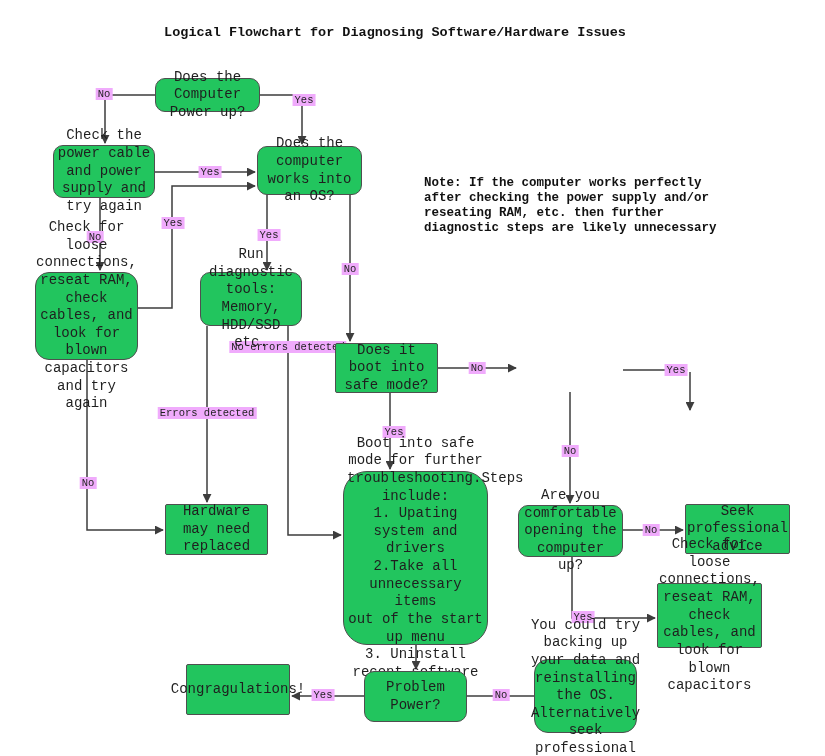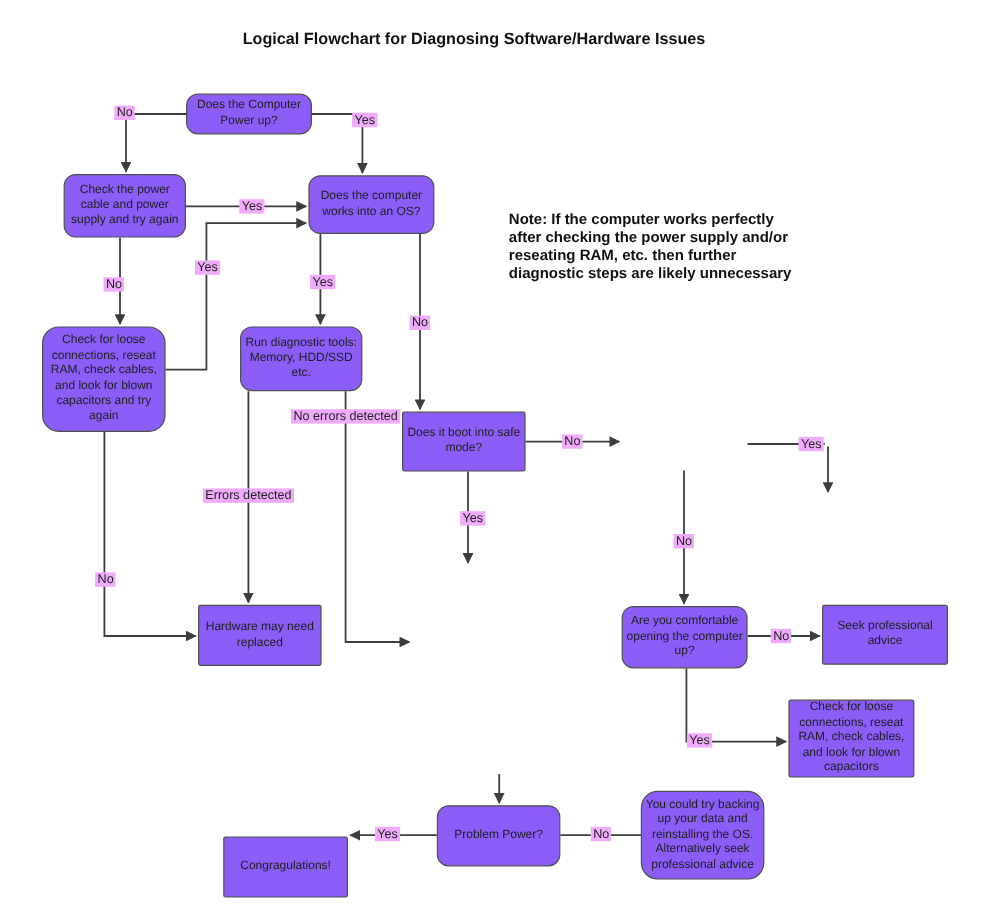--- a/index.html
+++ b/index.html
@@ -1,37 +1,37 @@
 <!DOCTYPE html>
 <html><head>
 <meta charset="utf-8">
 <style>
   html,body{margin:0;padding:0;background:#ffffff;}
   .canvas{
     position:relative;width:825px;height:756px;background:#ffffff;
-    font-family:Liberation Sans, sans-serif;color:#1f1f1f;overflow:hidden;
+    font-family:Liberation Mono, monospace;color:#1f1f1f;overflow:hidden;
   }
   .title{
     position:absolute;top:25px;left:0;width:790px;text-align:center;
     font-weight:bold;font-size:13.5px;color:#111;
   }
   .note{
     position:absolute;left:424px;top:176px;width:300px;text-align:left;
     font-weight:bold;font-size:12.5px;line-height:15px;color:#111;
   }
   svg.wires{position:absolute;left:0;top:0;}
   .wires path{fill:none;stroke:#3d3d3d;stroke-width:1.5px;}
   .elabel{
     position:absolute;transform:translate(-50%,-50%);background:#f0abfc;
     padding:0 2px;font-size:10.5px;color:#1f1f1f;white-space:nowrap;
   }
   .node{
-    position:absolute;border:1.5px solid #4f4f4f;border-radius:10px;background:#8b5cf6;
+    position:absolute;border:1.5px solid #4f4f4f;border-radius:10px;background:#22c55e;
     display:flex;flex-direction:column;align-items:center;justify-content:center;
-    text-align:center;font-size:10px;line-height:1.26;padding:2px 3px;box-sizing:border-box;
+    text-align:center;font-size:14px;line-height:1.26;padding:2px 3px;box-sizing:border-box;
   }
   .r12{border-radius:2px}.r14{border-radius:14px}.r24{border-radius:24px}
   .steps-line{width:100%;}
 </style>
 </head>
 <body>
 
 <div class="canvas">
 
   <div class="title">Logical Flowchart for Diagnosing Software/Hardware Issues</div>
@@ -99,26 +99,34 @@
   <div class="node r14" style="left:35px;top:272px;width:103px;height:88px">Check for loose connections, reseat RAM, check cables, and look for blown capacitors and try again</div>
 
   <div class="node" style="left:200px;top:272px;width:102px;height:54px">Run diagnostic tools: Memory, HDD/SSD etc.</div>
 
   <div class="node r12" style="left:335px;top:343px;width:103px;height:50px">Does it boot into safe mode?</div>
 
 
 
   <div class="node r12" style="left:165px;top:504px;width:103px;height:51px">Hardware may need replaced</div>
 
+  <div class="node r24" style="left:343px;top:471px;width:145px;height:174px">
+    <div class="steps-line">Boot into safe mode for further</div>
+    <div class="steps-line">troubleshooting.Steps include:</div>
+    <div class="steps-line">1. Upating system and drivers</div>
+    <div class="steps-line">2.Take all unnecessary items</div>
+    <div class="steps-line">out of the start up menu</div>
+    <div class="steps-line">3. Uninstall recent software</div>
+  </div>
 
   <div class="node" style="left:518px;top:505px;width:105px;height:52px">Are you comfortable opening the computer up?</div>
 
   <div class="node r12" style="left:685px;top:504px;width:105px;height:50px">Seek professional advice</div>
 
   <div class="node r12" style="left:657px;top:583px;width:105px;height:65px">Check for loose connections, reseat RAM, check cables, and look for blown capacitors</div>
 
-  <div class="node r12" style="left:186px;top:697px;width:104px;height:51px">Congragulations!</div>
+  <div class="node r12" style="left:186px;top:664px;width:104px;height:51px">Congragulations!</div>
 
   <div class="node" style="left:364px;top:671px;width:103px;height:51px">Problem Power?</div>
 
   <div class="node r14" style="left:534px;top:659px;width:103px;height:74px">You could try backing up your data and reinstalling the OS. Alternatively seek professional advice</div>
 
 </div>
 
 </body></html>

